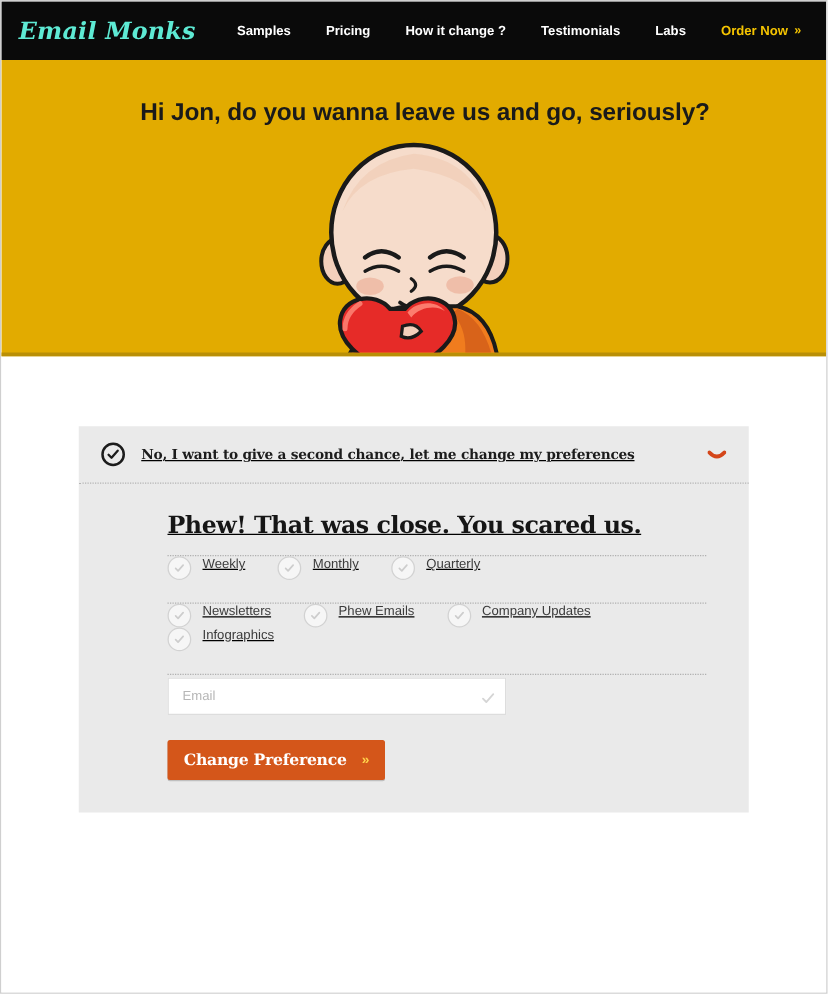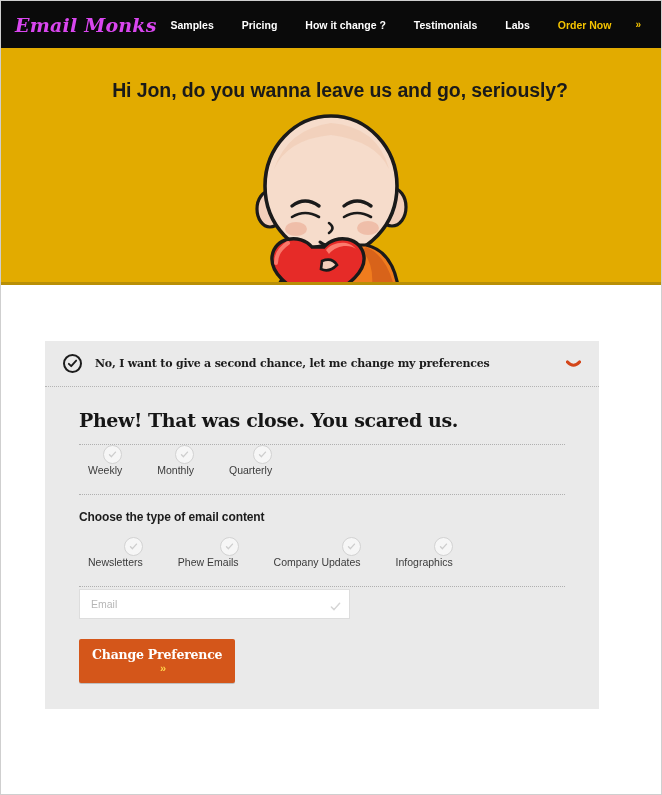--- a/index.html
+++ b/index.html
@@ -30,21 +30,21 @@
     display: flex;
     align-items: center;
     padding: 0 14px 0 0;
     box-sizing: border-box;
   }
   .logo {
     font-family: "DejaVu Serif", serif;
     font-style: italic;
     font-weight: bold;
     font-size: 19px;
-    color: #d946ef;
+    color: #5eead4;
     letter-spacing: 0.2px;
     padding-left: 14px;
     white-space: nowrap;
   }
   .nav-links {
     margin-left: auto;
     display: flex;
     align-items: center;
     gap: 0px;
   }
@@ -52,21 +52,21 @@
     color: #ffffff;
     font-size: 10.5px;
     font-weight: bold;
     text-decoration: none;
     padding: 0 14px;
     white-space: nowrap;
     font-family: "Liberation Sans", sans-serif;
   }
   .nav-link.accent {
     color: #f5c400;
-    padding-right: 24px;
+    padding-right: 5px;
   }
   .nav-chev {
     color: #f5c400;
     font-size: 10px;
     font-weight: bold;
     padding-right: 6px;
   }
 
   
   .hero {
@@ -92,22 +92,23 @@
     position: absolute;
     left: 50%;
     transform: translateX(-50%);
     top: 63px;
     width: 210px;
     height: 175px;
   }
 
   
   .content {
-    padding: 56px 62px 0 44px;
-    box-sizing: border-box;
+    padding: 56px 62px 0 62px;
+    box-sizing: border-box;
+    text-decoration: underline;
   }
   .panel {
     background: #eaeaea;
     margin-bottom: 18px;
   }
   .acc-head {
     display: flex;
     align-items: center;
     padding: 13px 18px 13px 18px;
     box-sizing: border-box;
@@ -144,20 +145,21 @@
   }
   .circ.active {
     border: 2px solid #1c1c1c;
     background: #eaeaea;
   }
   .circ svg { display: block; }
 
   
   .panel-body {
     padding: 4px 34px 26px 34px;
+    margin-left: 37px;
   }
   .big-head {
     font-family: "DejaVu Serif", serif;
     font-weight: bold;
     font-size: 19px;
     color: #161616;
     letter-spacing: -0.4px;
     padding: 18px 0 13px 0;
   }
   .divider {
@@ -172,23 +174,22 @@
     letter-spacing: -0.1px;
   }
   .opt-row {
     display: flex;
     align-items: center;
     padding-bottom: 18px;
     flex-wrap: wrap;
   }
   .opt {
     display: flex;
-    align-items: flex-end;
+    align-items: flex-start;
     margin-right: 26px;
-    flex-direction: column;
   }
   .opt-circ {
     width: 17px;
     height: 17px;
     border-radius: 50%;
     border: 1.5px solid #d2d2d2;
     background: #f6f6f6;
     display: flex;
     align-items: center;
     justify-content: center;
@@ -227,21 +228,20 @@
   .btn {
     margin-top: 20px;
     display: inline-flex;
     align-items: center;
     background: #d4561a;
     border: none;
     border-radius: 2px;
     padding: 8px 13px 9px 13px;
     cursor: pointer;
     box-shadow: 0 1px 0 rgba(0,0,0,0.18);
-    flex-direction: column;
   }
   .btn-label {
     font-family: "DejaVu Serif", serif;
     font-weight: bold;
     font-size: 12.5px;
     color: #ffffff;
     letter-spacing: -0.2px;
   }
   .btn-chev {
     color: #ffd24a;
@@ -353,21 +353,20 @@
                   <path d="M2 6.3 L4.6 8.9 L10 2.8" fill="none" stroke="#cdcdcd" stroke-width="1.8" stroke-linecap="round" stroke-linejoin="round"></path>
                 </svg>
             </span>
             <span class="opt-label">Quarterly</span>
           </label>
         </div>
 
         <div class="divider"></div>
 
         
-        <div class="sect-label">Choose the type of email content</div>
         <div class="opt-row">
           <label class="opt">
             <span class="opt-circ">
               <svg width="9" height="9" viewBox="0 0 12 12">
                   <path d="M2 6.3 L4.6 8.9 L10 2.8" fill="none" stroke="#cdcdcd" stroke-width="1.8" stroke-linecap="round" stroke-linejoin="round"></path>
                 </svg>
             </span>
             <span class="opt-label">Newsletters</span>
           </label>
           <label class="opt">

